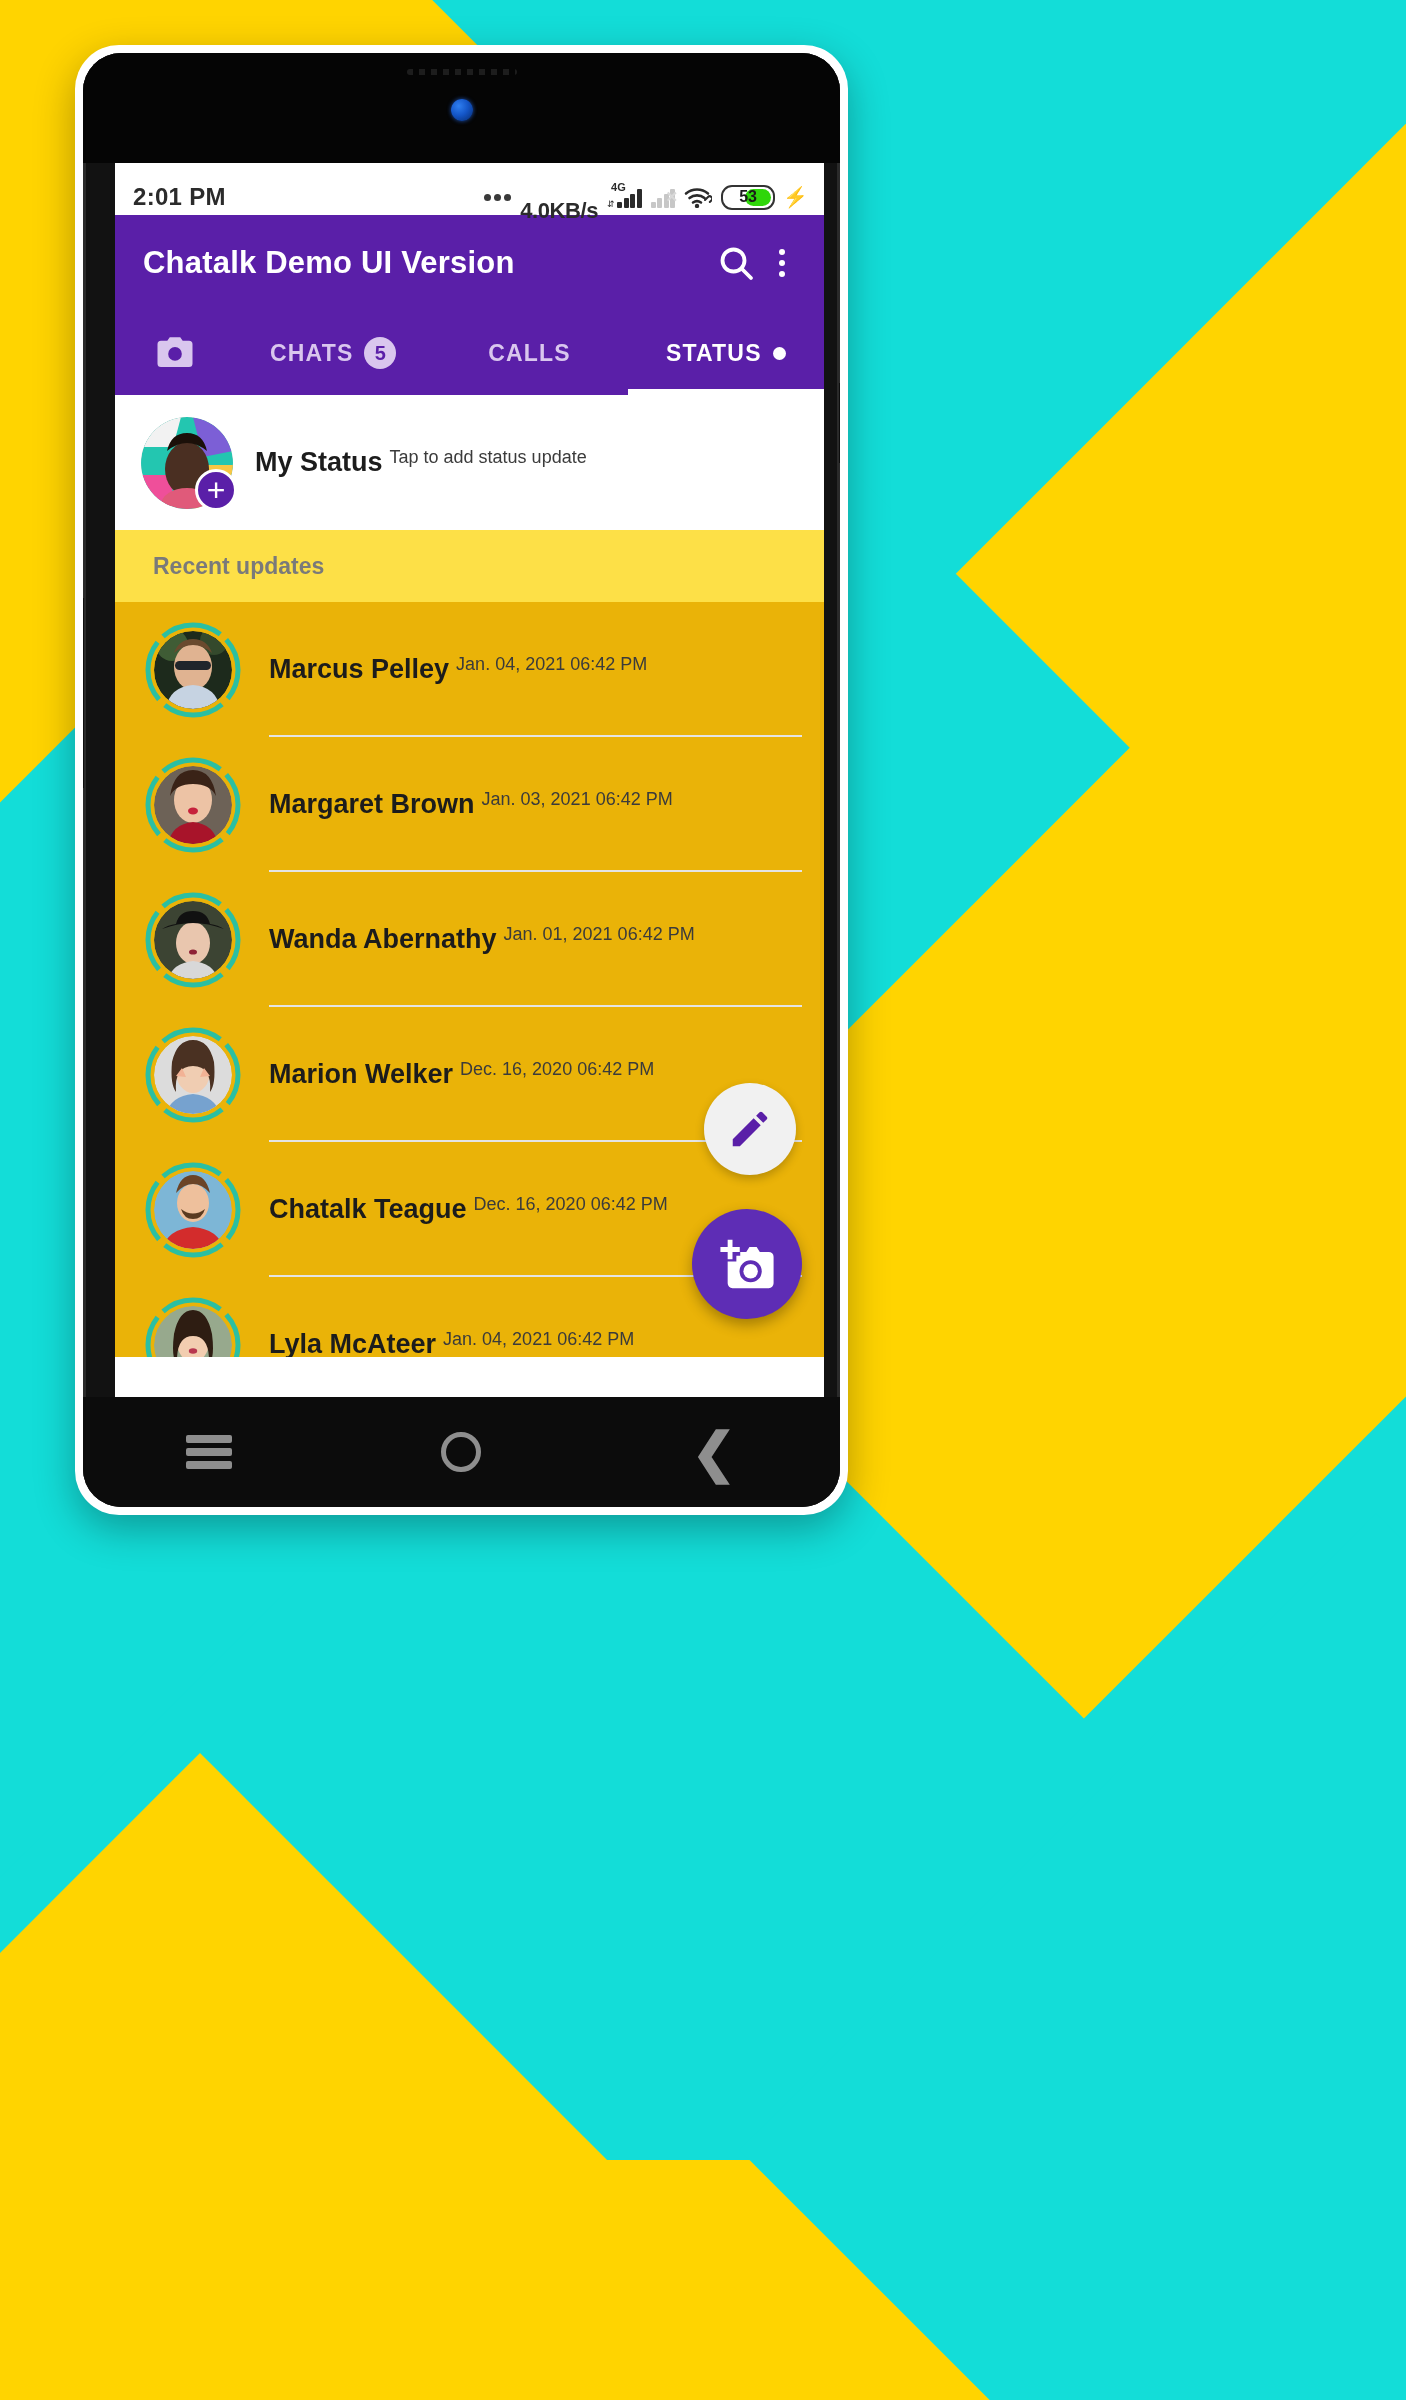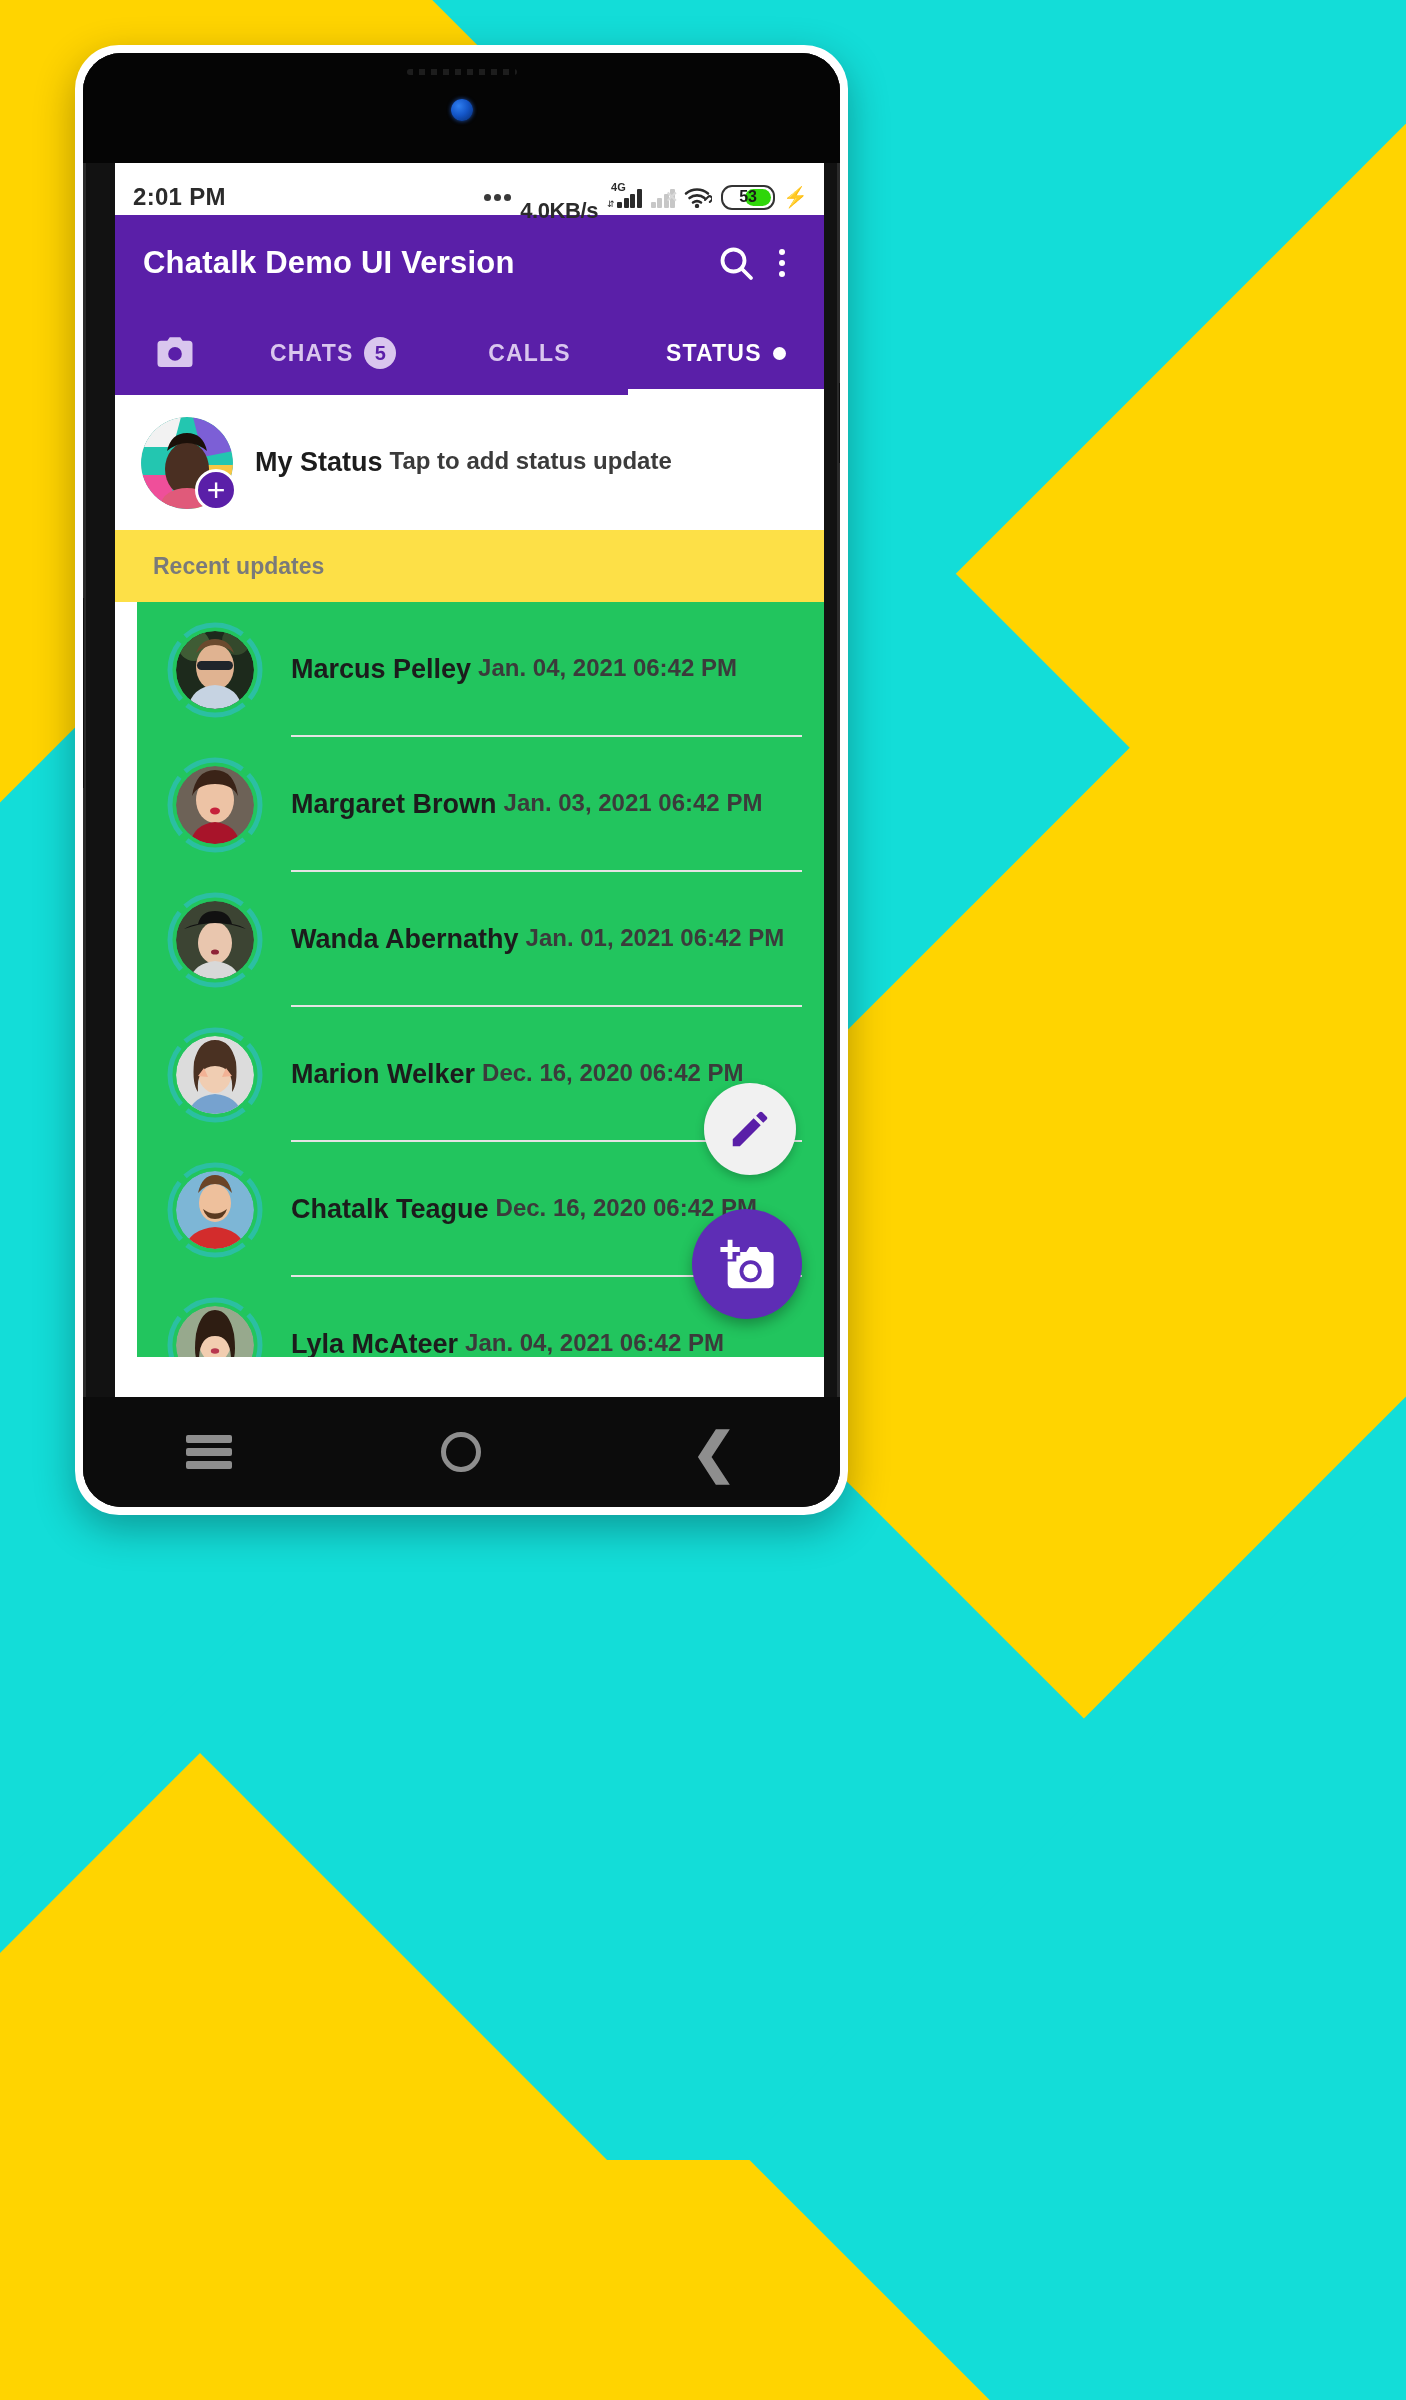--- a/index.html
+++ b/index.html
@@ -145,26 +145,26 @@
   .my-status { display:flex; align-items:center; gap:22px; padding:22px 22px 22px 26px; height:135px; background:#fff;}
   .avatar-wrap { position:relative; width:92px; height:92px; flex:0 0 92px; }
   .avatar { width:92px; height:92px; border-radius:50%; overflow:hidden; position:relative; background:#ccc;}
   .plus-badge {
     position:absolute; right:-4px; bottom:-2px; width:42px; height:42px; border-radius:50%;
     background:#5A1FA8; color:#fff; display:flex; align-items:center; justify-content:center;
     font-size:32px; line-height:1; border:3px solid #fff; font-weight:300;
   }
   .item-text { display:flex; flex-direction:row; gap:7px; }
   .item-title { font-size:27px; font-weight:bold; color:#1c1c1c; }
-  .item-sub { font-size:24px; color:#3b3b3b;font-weight:bold; }
+  .item-sub { font-size:18px; color:#3b3b3b; }
 
   .section-head { background:#fde047; height:72px; display:flex; align-items:center; padding-left:38px;
                   font-size:23px; font-weight:bold; color:#7a7a7a; }
 
-  .update-row { display:flex; align-items:center; gap:24px; padding:0 22px 0 26px; height:135px; background:#22c55e; position:relative;margin-left:22px;}
+  .update-row { display:flex; align-items:center; gap:24px; padding:0 22px 0 26px; height:135px; background:#eab308; position:relative;}
   .update-row .sep { position:absolute; left:154px; right:22px; bottom:0; height:2px; background:#E4E4E4; }
   .ring { position:relative; width:104px; height:104px; flex:0 0 104px; display:flex; align-items:center; justify-content:center;}
   .ring svg { position:absolute; inset:0; }
   .ring .photo { width:78px; height:78px; border-radius:50%; overflow:hidden; position:relative; }
 
   
   #fab-edit {
     position:absolute; right:28px; bottom:182px; width:92px; height:92px; border-radius:50%;
     background:#F1F1F1; display:flex; align-items:center; justify-content:center;
     box-shadow:0 4px 10px rgba(0,0,0,.22); cursor:pointer; z-index:5;

